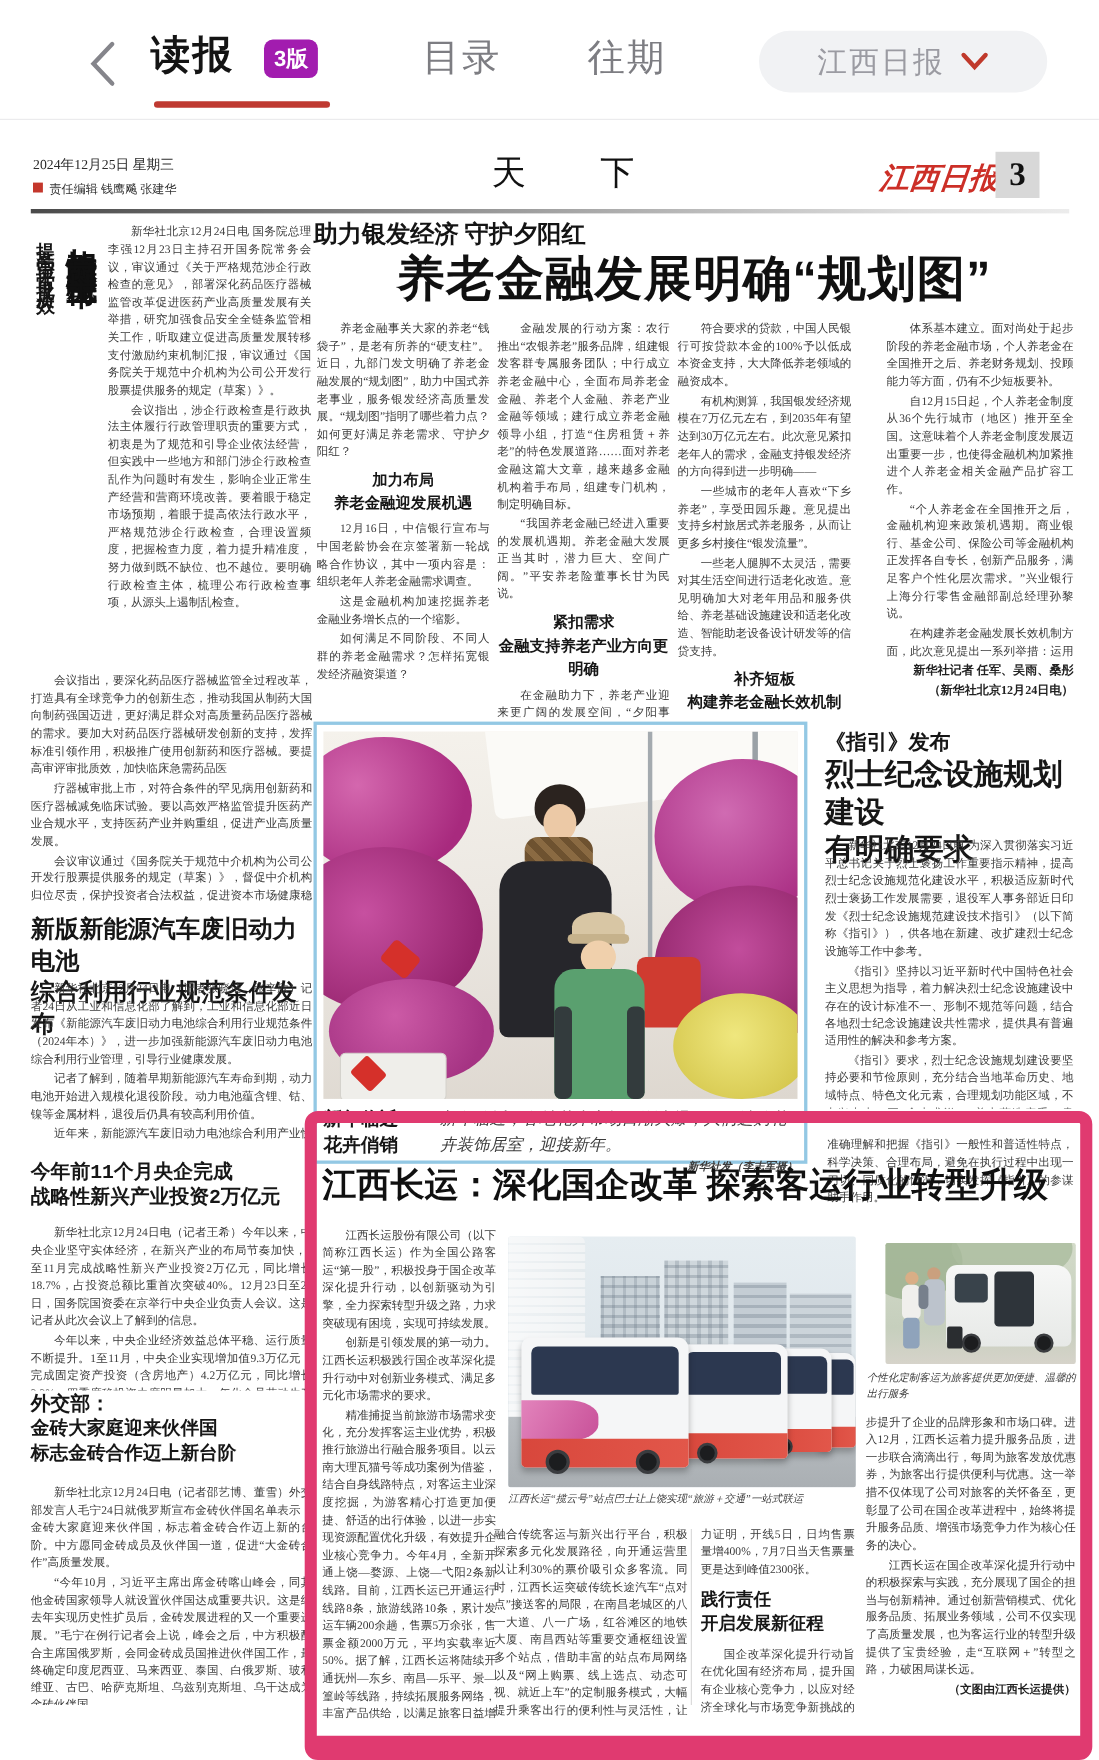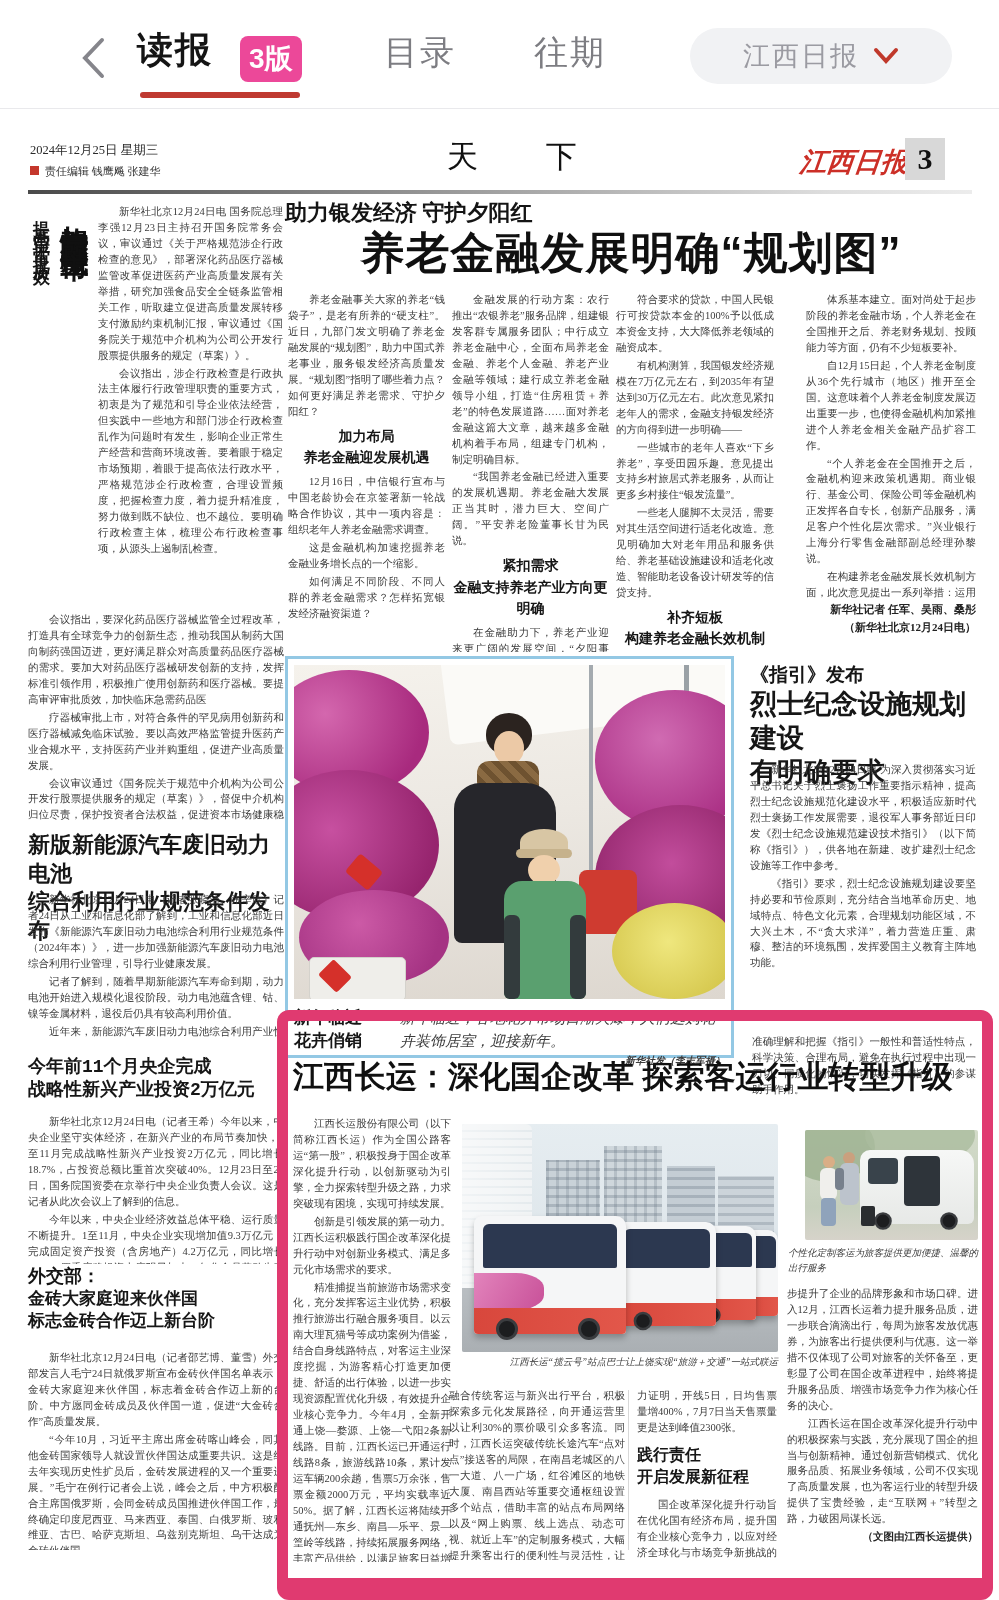--- a/index.html
+++ b/index.html
@@ -3,21 +3,21 @@
 <meta charset="utf-8">
 <style>
   html,body{margin:0;padding:0;background:#ffffff;}
   .screen{position:relative;width:999px;height:1600px;background:#ffffff;overflow:hidden;
           font-family:"Liberation Sans",sans-serif;}
   .abs{position:absolute;}
   
   .appbar{position:absolute;left:0;top:0;width:999px;height:108px;background:#fff;border-bottom:1px solid #e9e9ec;}
   .tab-main{font-size:36px;font-weight:bold;color:#141414;letter-spacing:2px;}
   .tab-dim{font-size:34px;color:#7d7d82;letter-spacing:2px;}
-  .badge{background:#ec4899;color:#fff;font-size:28px;border-radius:8px;padding:4px 9px;font-weight:bold;}
+  .badge{background:#a21caf;color:#fff;font-size:20px;border-radius:8px;padding:4px 9px;font-weight:bold;}
   .underline{position:absolute;background:#bf3a31;border-radius:3px;}
   .pill{position:absolute;background:#f1f2f4;border-radius:28px;display:flex;align-items:center;justify-content:center;gap:14px;}
   .pill span{color:#9b9ba2;font-size:27px;letter-spacing:2px;}
   
   .date{font-size:12.5px;color:#2a2a2a;font-family:"Liberation Serif",serif;}
   .editors{font-size:11px;color:#333;font-family:"Liberation Serif",serif;}
   .redsq{display:inline-block;width:9px;height:9px;background:#c4372c;margin-right:6px;}
   .section-title{font-size:31px;color:#111;letter-spacing:30px;font-family:"Liberation Serif",serif;font-weight:500;}
   .paper-logo{font-size:27px;color:#cc2f27;font-weight:bold;font-style:italic;font-family:"Liberation Serif",serif;transform:skewX(-6deg);}
   .pagebox{background:#d8d8d8;color:#111;font-family:"Liberation Serif",serif;font-weight:bold;font-size:30px;
@@ -184,20 +184,21 @@
         <div class="cap" style="font-size:10px;font-weight:bold;text-align:right;margin-top:2px;">新华社发（李志军摄）</div>
       </div>
     </div>
   </div>
 
   <div class="abs" style="left:750px;top:662px;font-size:19px;font-weight:bold;font-family:Liberation Sans, sans-serif;color:#151515;">《指引》发布</div>
   <div class="abs ht-serif" style="left:750px;top:688px;width:228px;font-size:27px;line-height:1.25;">烈士纪念设施规划建设
 有明确要求</div>
   <div class="abs ps" style="left:750px;top:762px;width:226px;height:246px;">
     <p>新华社北京12月24日电 为深入贯彻落实习近平总书记关于烈士褒扬工作重要指示精神，提高烈士纪念设施规范化建设水平，积极适应新时代烈士褒扬工作发展需要，退役军人事务部近日印发《烈士纪念设施规范建设技术指引》（以下简称《指引》），供各地在新建、改扩建烈士纪念设施等工作中参考。</p>
+    <p>《指引》坚持以习近平新时代中国特色社会主义思想为指导，着力解决烈士纪念设施建设中存在的设计标准不一、形制不规范等问题，结合各地烈士纪念设施建设共性需求，提供具有普遍适用性的解决和参考方案。</p>
     <p>《指引》要求，烈士纪念设施规划建设要坚持必要和节俭原则，充分结合当地革命历史、地域特点、特色文化元素，合理规划功能区域，不大兴土木，不“贪大求洋”，着力营造庄重、肃穆、整洁的环境氛围，发挥爱国主义教育主阵地功能。</p>
 
   </div>
   <div class="abs ps" style="left:752px;top:1034px;width:224px;height:74px;">
     <p style="text-indent:0;">准确理解和把握《指引》一般性和普适性特点，科学决策、合理布局，避免在执行过程中出现一刀切、同质化的情况，切实发挥《指引》的参谋助手作用。</p>
   </div>
 
   <div class="abs ht-hei" style="left:293px;top:1056px;width:684px;font-size:31px;white-space:nowrap;letter-spacing:0;">江西长运：深化国企改革  探索客运行业转型升级</div>
 
   <div class="abs ps" style="left:293px;top:1116px;width:158px;height:446px;">
@@ -229,21 +230,21 @@
         <div class="wh" style="left:14px;transform:scale(.85);"></div>
       </div>
     <div class="bus" style="left:12px;top:92px;width:152px;height:118px;">
       <div class="ws"></div>
       <div class="sw"></div>
       <div class="skirt"></div>
       <div class="wh" style="left:22px;"></div>
       <div class="wh" style="right:26px;"></div>
     </div>
   </div>
-  <div class="abs cap" style="left:462px;top:1356px;width:316px;font-size:9.5px;text-align:right;">江西长运“揽云号”站点巴士让上饶实现“旅游＋交通”一站式联运</div>
+  <div class="abs cap" style="left:462px;top:1356px;width:316px;font-size:9.5px;">江西长运“揽云号”站点巴士让上饶实现“旅游＋交通”一站式联运</div>
 
   <div class="abs ps" style="left:449px;top:1388px;width:176px;height:172px;">
     <p style="text-indent:0;">融合传统客运与新兴出行平台，积极探索多元化发展路径，向开通运营里以让利30%的票价吸引众多客流。同时，江西长运突破传统长途汽车“点对点”接送客的局限，在南昌老城区的八一大道、八一广场，红谷滩区的地铁大厦、南昌西站等重要交通枢纽设置多个站点，借助丰富的站点布局网络以及“网上购票、线上选点、动态可视、就近上车”的定制服务模式，大幅提升乘客出行的便利性与灵活性，让乘客切实体验到“定制服务、公交价格”，有效增强了群众出行的体验感、获得感。南昌—景德镇线路便是有</p>
   </div>
   <div class="abs" style="left:628px;top:1390px;width:1px;height:160px;background:#d8d8d8;"></div>
   <div class="abs ps" style="left:637px;top:1388px;width:140px;height:172px;">
     <p style="text-indent:0;">力证明，开线5日，日均售票量增400%，7月7日当天售票量更是达到峰值2300张。</p>
     <div class="subhead-l" style="font-size:16px;line-height:1.4;">践行责任
 开启发展新征程</div>
     <p>国企改革深化提升行动旨在优化国有经济布局，提升国有企业核心竞争力，以应对经济全球化与市场竞争新挑战的宏观形势。</p>

